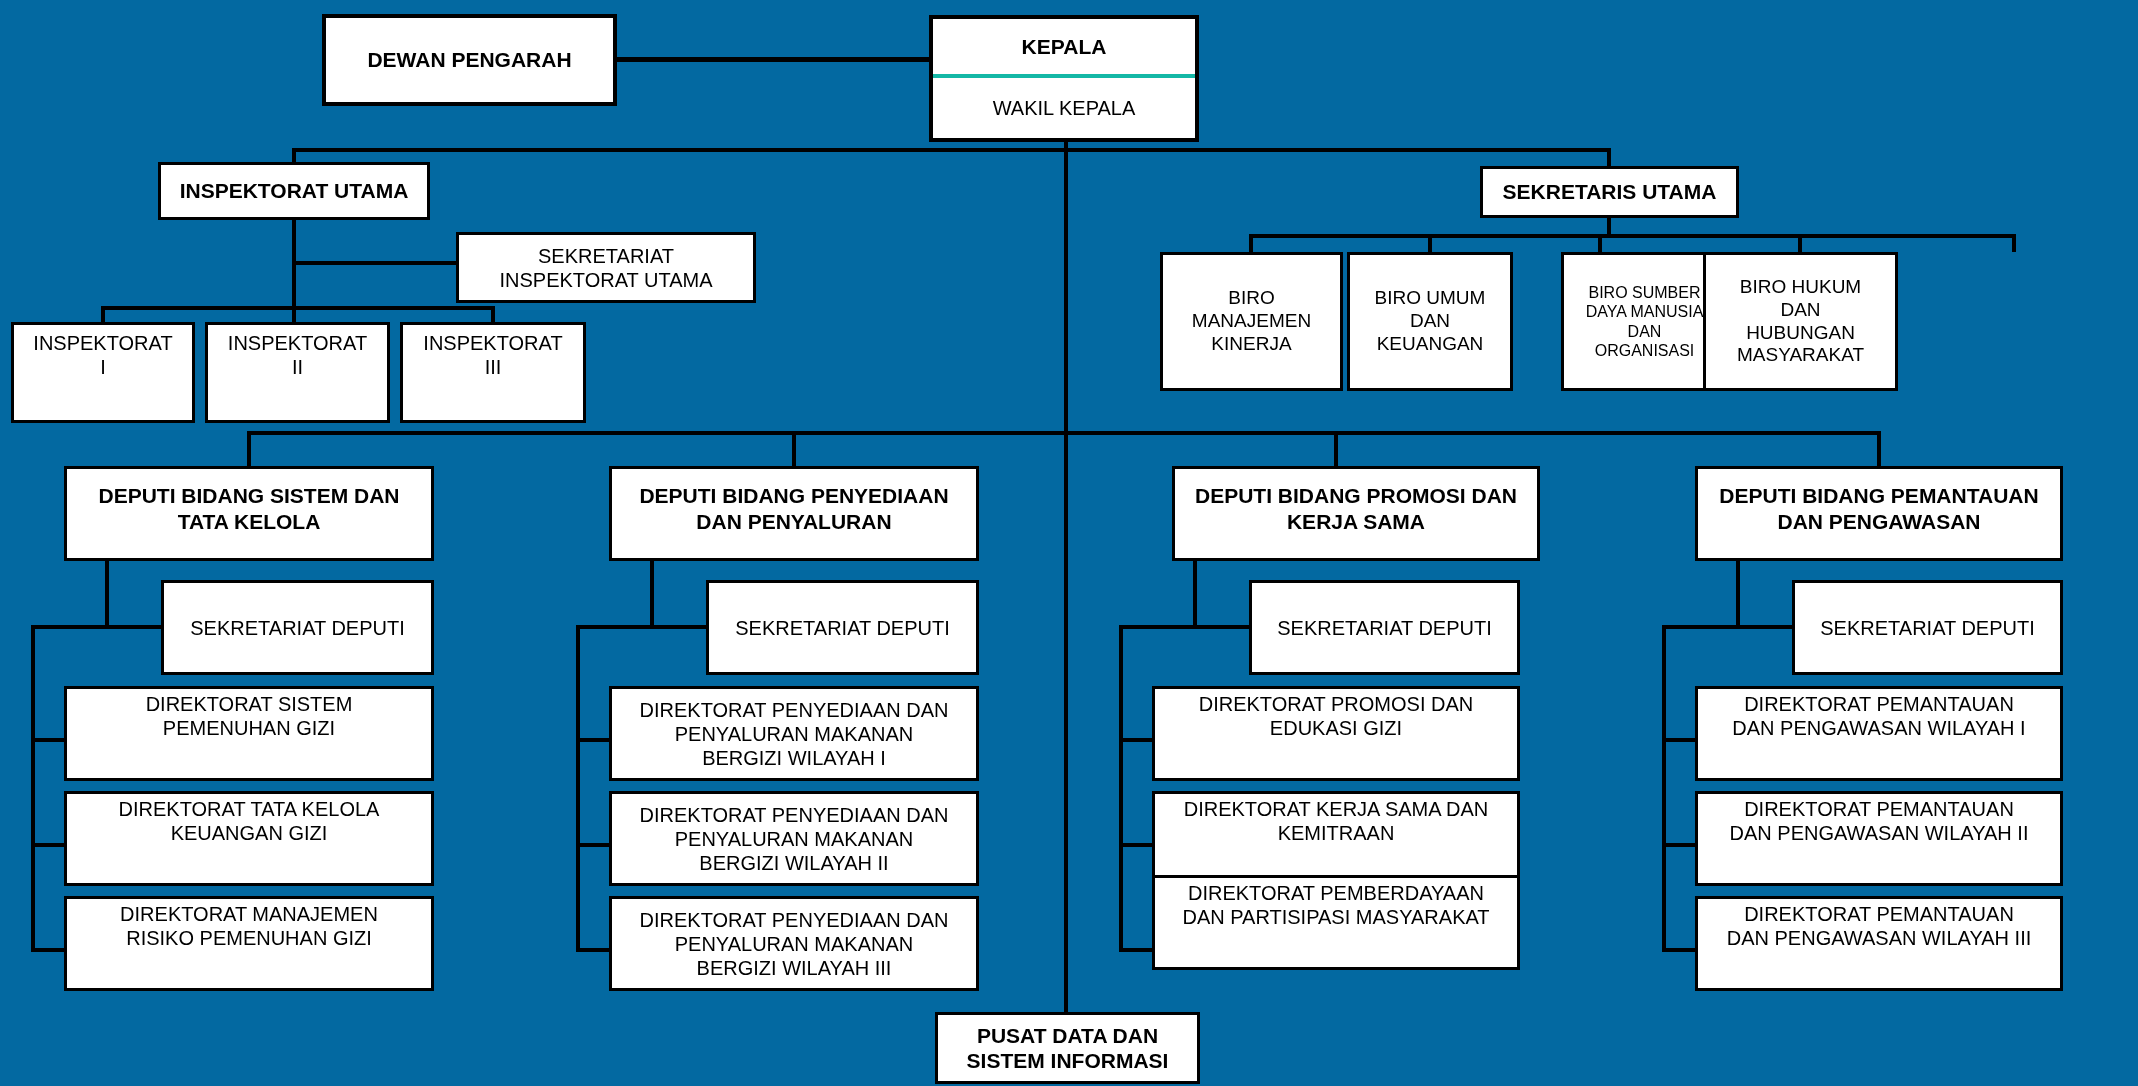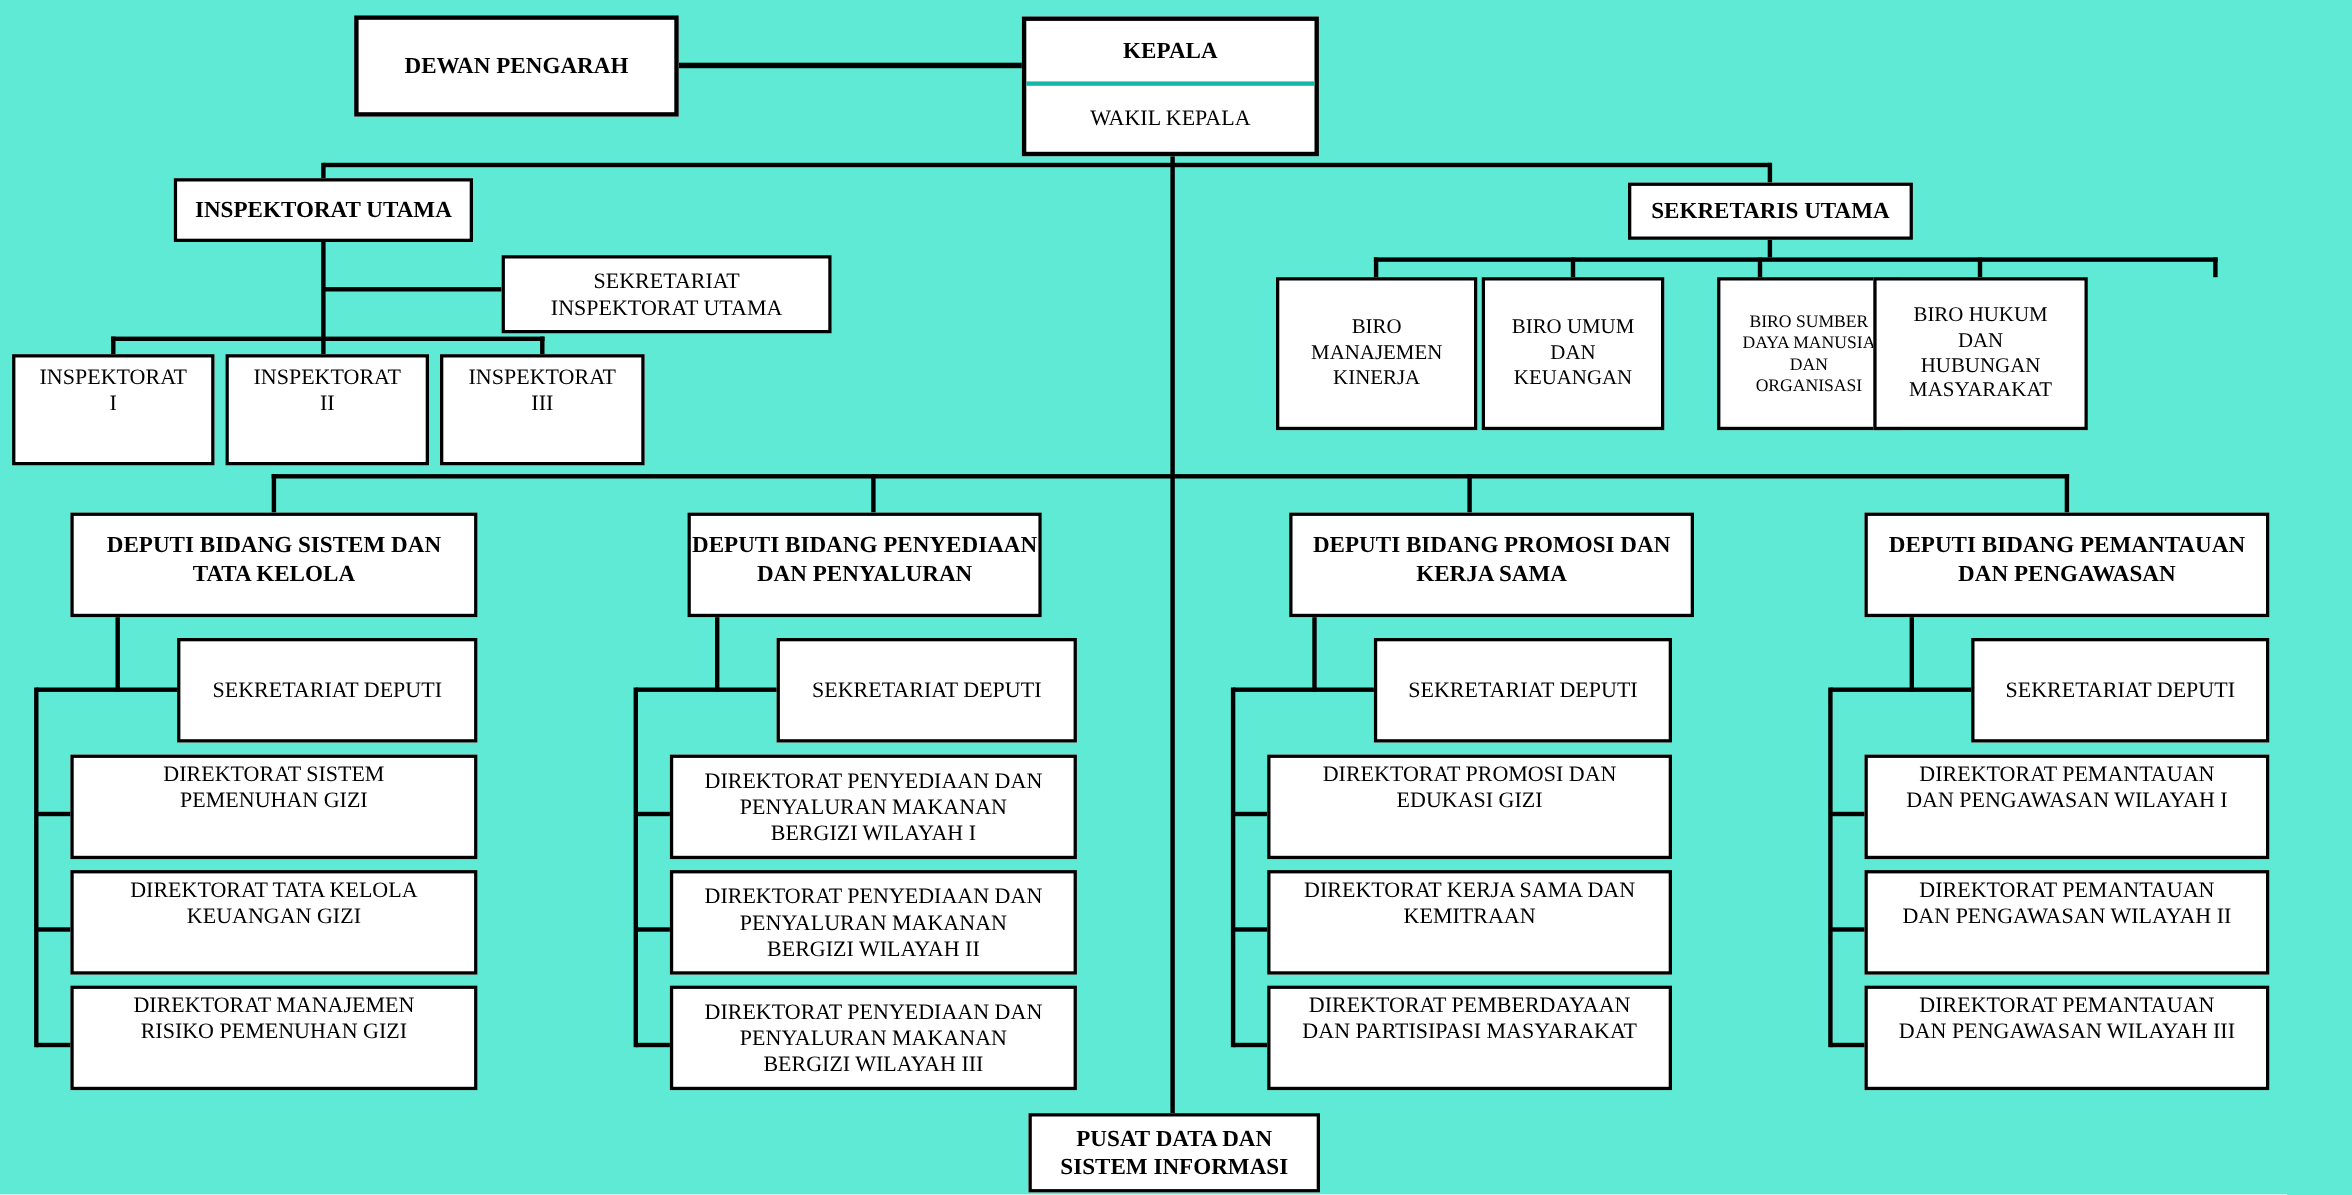--- a/index.html
+++ b/index.html
@@ -1,21 +1,21 @@
 <!DOCTYPE html>
 <html><head>
 <meta charset="utf-8">
 <style>
   html, body { margin: 0; padding: 0; background: #ffffff; }
   .canvas {
     position: relative;
     width: 2138px;
     height: 1086px;
-    background: #5eead4;
-    font-family: Liberation Serif, serif;
+    background: #0369a1;
+    font-family: Liberation Sans, sans-serif;
     color: #000000;
     overflow: hidden;
   }
   .box {
     position: absolute;
     background: #ffffff;
     border: 3px solid #000000;
     display: flex;
     align-items: center;
     justify-content: center;
@@ -125,21 +125,21 @@
 DAYA MANUSIA
 DAN
 ORGANISASI</div>
   <div class="box t-biro" style="left:1703px;top:252px;width:195px;height:139px;">BIRO HUKUM
 DAN
 HUBUNGAN
 MASYARAKAT</div>
 
   <div class="box t-bold bias-up-sm" style="left:64px;top:466px;width:370px;height:95px;">DEPUTI BIDANG SISTEM DAN
 TATA KELOLA</div>
-  <div class="box t-bold bias-up-sm" style="left:609px;top:466px;width:322px;height:95px;margin-left:16px;">DEPUTI BIDANG PENYEDIAAN
+  <div class="box t-bold bias-up-sm" style="left:609px;top:466px;width:370px;height:95px;">DEPUTI BIDANG PENYEDIAAN
 DAN PENYALURAN</div>
   <div class="box t-bold bias-up-sm" style="left:1172px;top:466px;width:368px;height:95px;">DEPUTI BIDANG PROMOSI DAN
 KERJA SAMA</div>
   <div class="box t-bold bias-up-sm" style="left:1695px;top:466px;width:368px;height:95px;">DEPUTI BIDANG PEMANTAUAN
 DAN PENGAWASAN</div>
 
   <div class="box t-reg" style="left:161px;top:580px;width:273px;height:95px;">SEKRETARIAT DEPUTI</div>
   <div class="box t-reg" style="left:706px;top:580px;width:273px;height:95px;">SEKRETARIAT DEPUTI</div>
   <div class="box t-reg" style="left:1249px;top:580px;width:271px;height:95px;">SEKRETARIAT DEPUTI</div>
   <div class="box t-reg" style="left:1792px;top:580px;width:271px;height:95px;">SEKRETARIAT DEPUTI</div>
@@ -158,21 +158,21 @@
 PENYALURAN MAKANAN
 BERGIZI WILAYAH II</div>
   <div class="box t-reg" style="left:609px;top:896px;width:370px;height:95px;">DIREKTORAT PENYEDIAAN DAN
 PENYALURAN MAKANAN
 BERGIZI WILAYAH III</div>
 
   <div class="box t-reg bias-up" style="left:1152px;top:686px;width:368px;height:95px;">DIREKTORAT PROMOSI DAN
 EDUKASI GIZI</div>
   <div class="box t-reg bias-up" style="left:1152px;top:791px;width:368px;height:95px;">DIREKTORAT KERJA SAMA DAN
 KEMITRAAN</div>
-  <div class="box t-reg bias-up" style="left:1152px;top:896px;width:368px;height:95px;">DIREKTORAT PEMBERDAYAAN
+  <div class="box t-reg bias-up" style="left:1152px;top:875px;width:368px;height:95px;">DIREKTORAT PEMBERDAYAAN
 DAN PARTISIPASI MASYARAKAT</div>
 
   <div class="box t-reg bias-up" style="left:1695px;top:686px;width:368px;height:95px;">DIREKTORAT PEMANTAUAN
 DAN PENGAWASAN WILAYAH I</div>
   <div class="box t-reg bias-up" style="left:1695px;top:791px;width:368px;height:95px;">DIREKTORAT PEMANTAUAN
 DAN PENGAWASAN WILAYAH II</div>
   <div class="box t-reg bias-up" style="left:1695px;top:896px;width:368px;height:95px;">DIREKTORAT PEMANTAUAN
 DAN PENGAWASAN WILAYAH III</div>
 
   <div class="box t-bold" style="left:935px;top:1012px;width:265px;height:72px;">PUSAT DATA DAN

